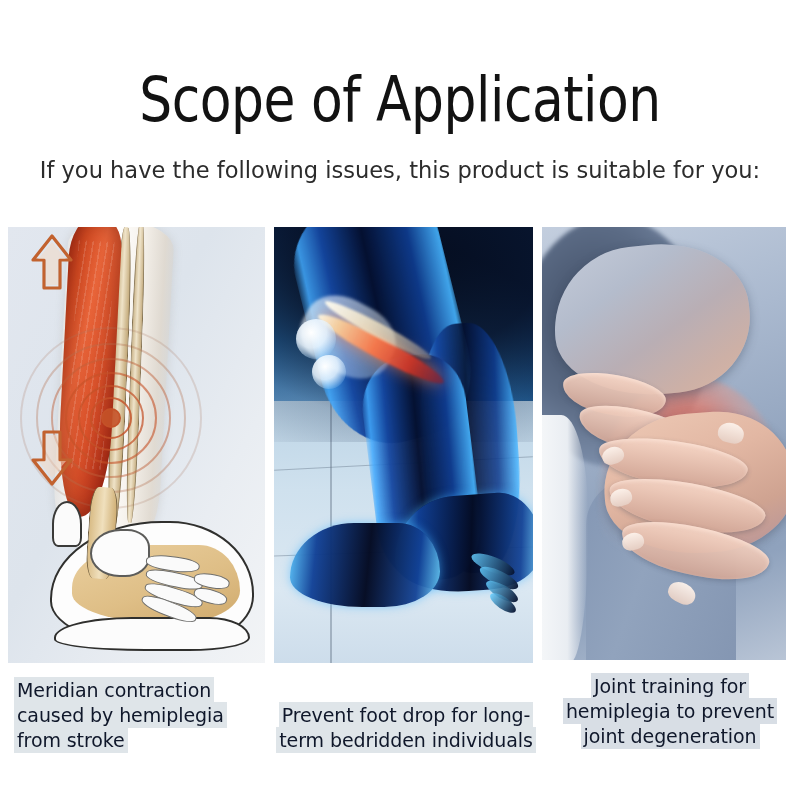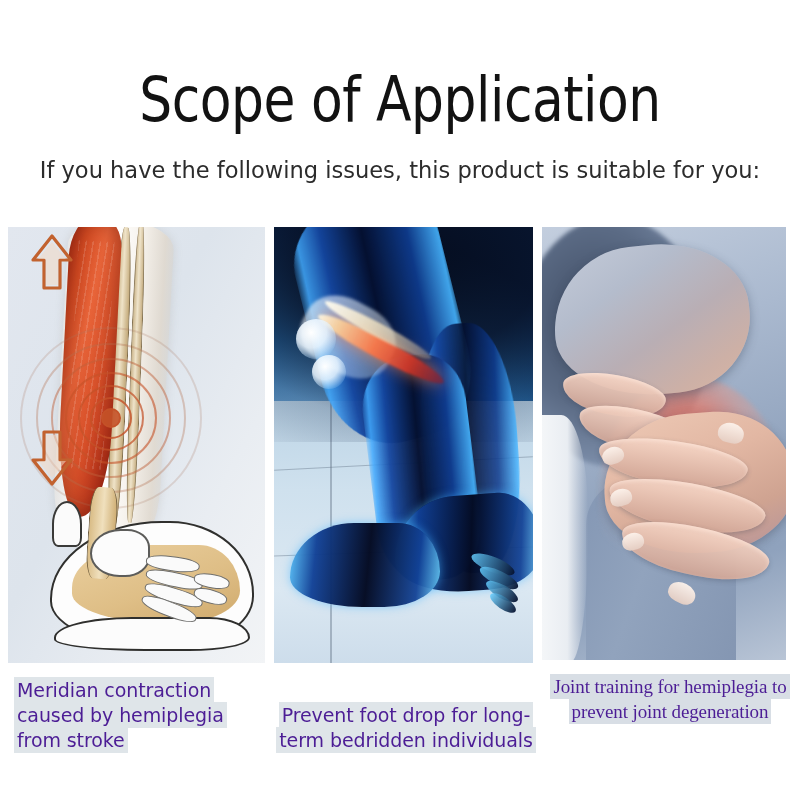--- a/index.html
+++ b/index.html
@@ -369,38 +369,38 @@
     background: linear-gradient(180deg, #fdf3ec, #e6cfc4);
     border-radius: 50% 50% 40% 40%;
     opacity: .95;
   }
 
   
   .caption {
     position: absolute;
     font-size: 19px;
     line-height: 25px;
-    color: #4c1d95;
+    color: #0f172a;
     letter-spacing: -0.1px;
   }
   .caption .cap-box {
     display: inline;
     background: #dfe5e9;
     box-decoration-break: clone;
     -webkit-box-decoration-break: clone;
     padding: 2px 3px;
   }
   .caption-1 {
     left: 14px; top: 678px; width: 252px; text-align: left;
   }
   .caption-2 {
     left: 268px; top: 671px; width: 276px; text-align: center; margin-top: 32px;
   }
   .caption-3 {
-    left: 544px; top: 674px; width: 252px; text-align: center; font-family: Liberation Serif, serif;
+    left: 544px; top: 674px; width: 252px; text-align: center;
   }
   .caption-3 .cap-box { background: #d8dee5; }
 </style>
 </head>
 <body>
 
 <div class="header">
   <div class="title">Scope of Application</div>
   <div class="subtitle">If you have the following issues, this product is suitable for you:</div>
 </div>

